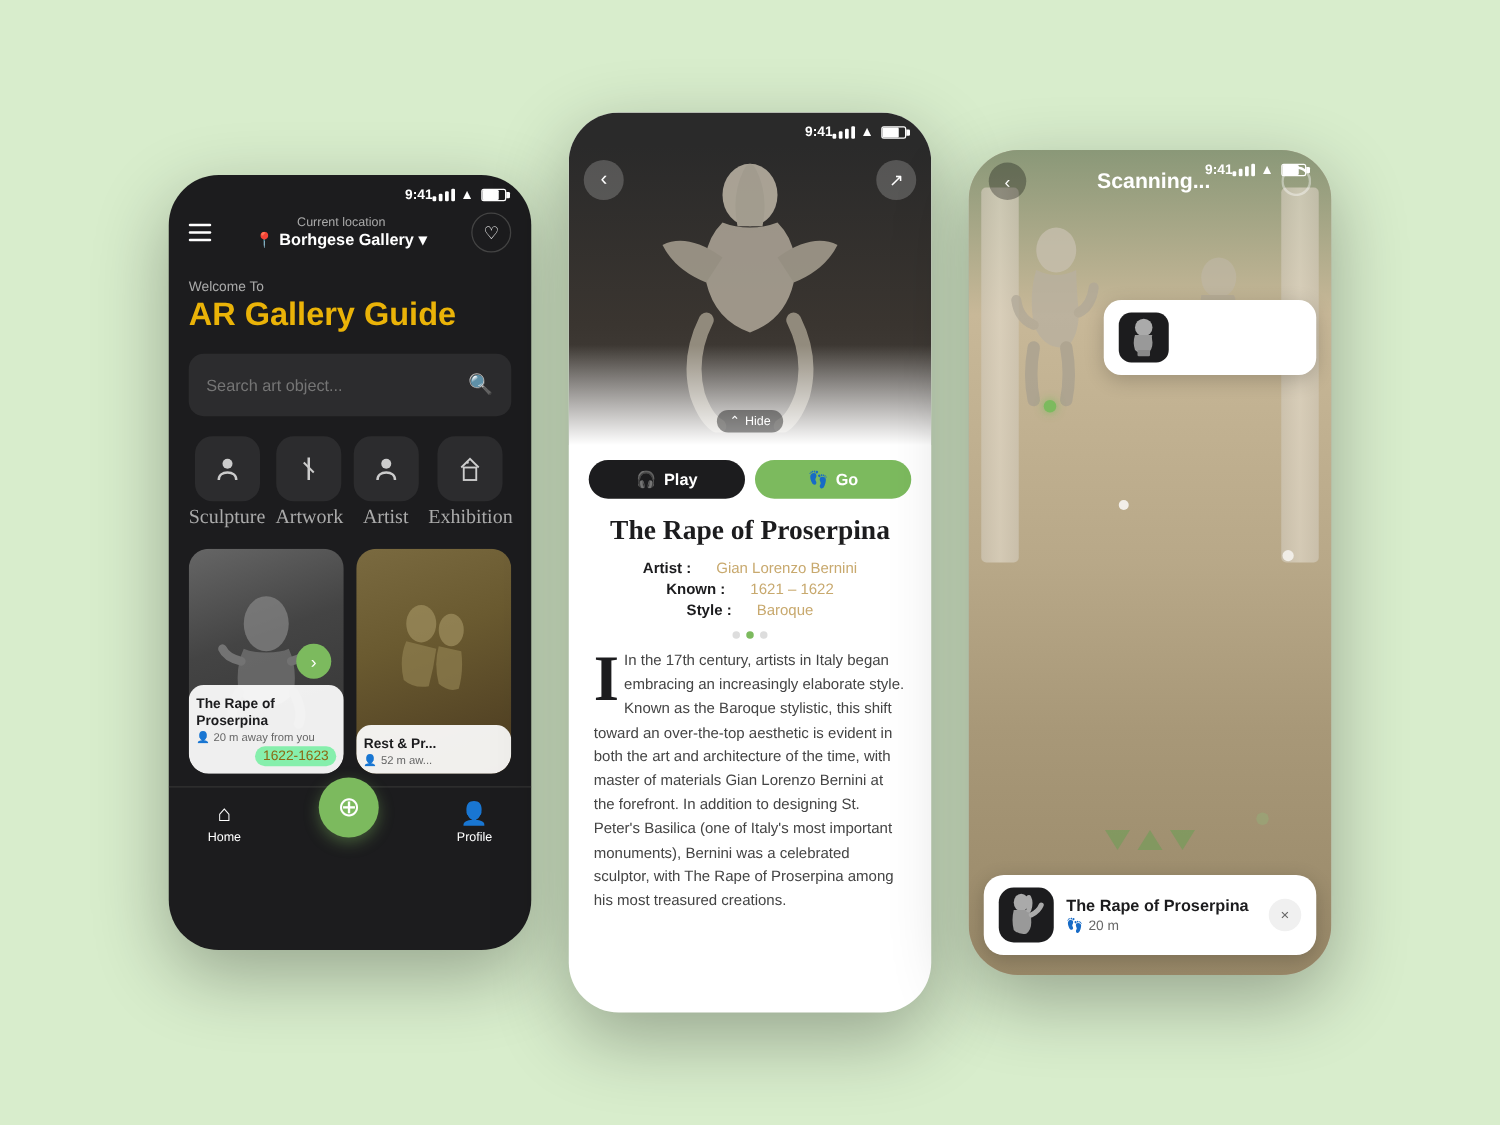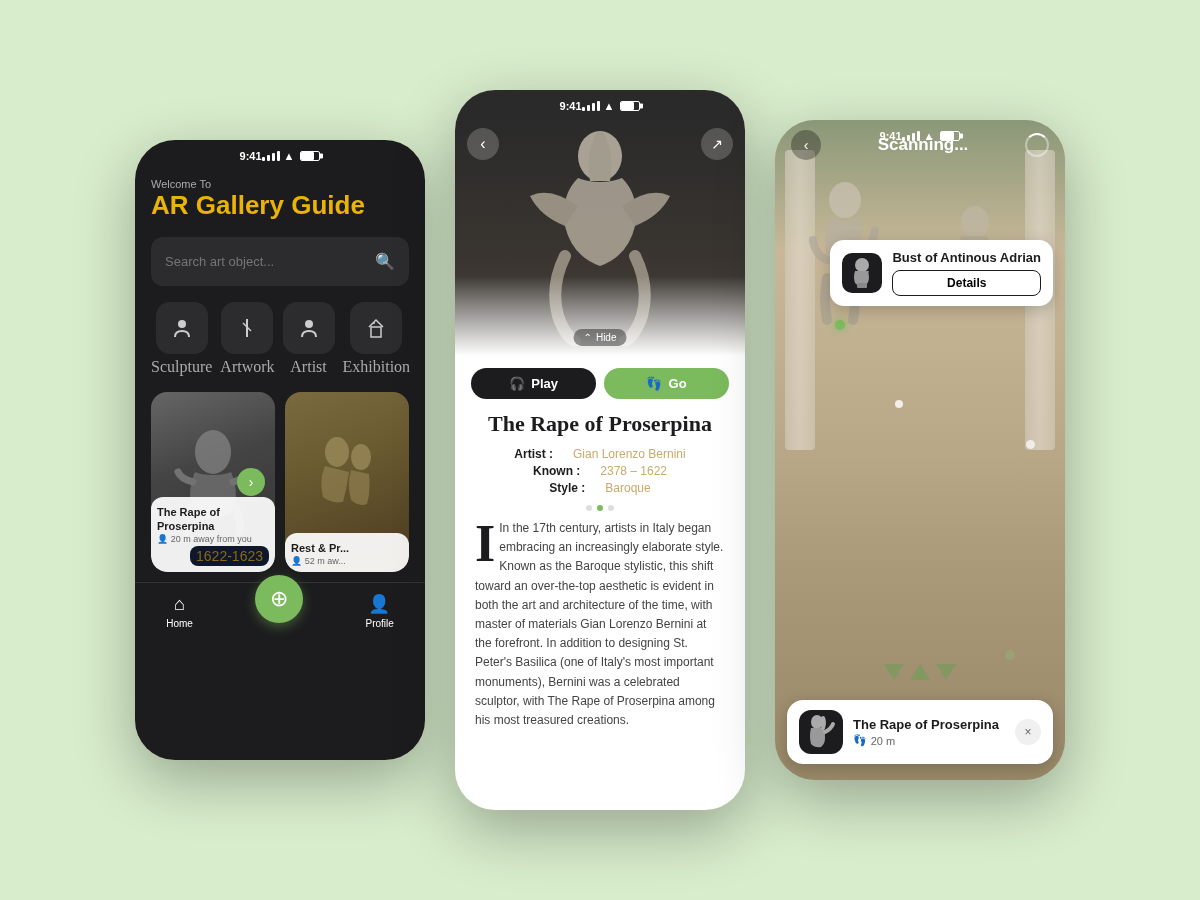--- a/index.html
+++ b/index.html
@@ -22,21 +22,21 @@
       position: relative;
       box-shadow: 0 20px 60px rgba(0,0,0,0.3);
     }
     .phone-1 { width: 290px; height: 620px; background: #1c1c1e; }
     .phone-2 { width: 290px; height: 720px; background: #fff; }
     .phone-3 { width: 290px; height: 660px; background: #b8a898; }
 
     
     .status-bar {
       display: flex;
-      justify-content: center;
+      justify-content: flex-end;
       align-items: center;
       padding: 10px 20px 4px;
       font-size: 11px;
       font-weight: 600;
     }
     .status-bar.dark { color: #fff; }
     .status-bar.light { color: #1c1c1e; }
     .status-bar.white { color: #fff; }
     .status-icons { display: flex; align-items: center; gap: 4px; }
     .signal-bars { display: flex; gap: 2px; align-items: flex-end; }
@@ -82,21 +82,21 @@
     .most-popular { padding: 4px 16px 10px; }
     .section-title { color: #fff; font-size: 16px; font-weight: 700; margin-bottom: 10px; }
     .artworks-row { display: flex; gap: 10px; }
     .artwork-card { border-radius: 16px; overflow: hidden; position: relative; flex: 1; height: 180px; background: #2c2c2e; }
     .artwork-bg-1 { background: linear-gradient(180deg, #4a4a4a 0%, #2a2a2a 100%); }
     .artwork-bg-2 { background: linear-gradient(180deg, #5a5040 0%, #3a3020 100%); }
     .artwork-info { position: absolute; bottom: 0; left: 0; right: 0; background: rgba(255,255,255,0.92); border-radius: 12px 12px 16px 16px; padding: 8px 6px 6px; }
     .artwork-name { font-size: 11px; font-weight: 700; color: #1c1c1e; line-height: 1.3; }
     .artwork-meta { display: flex; align-items: flex-start; gap: 4px; margin-top: 1px; }
     .artwork-dist { font-size: 9px; color: #666; }
-    .artwork-year { font-size: 14px; color: #8B6914; background: #0f172a; padding: 2px 6px; border-radius: 8px; }
+    .artwork-year { font-size: 11px; color: #8B6914; background: #86efac; padding: 2px 6px; border-radius: 8px; }
     .next-btn { position: absolute; top: 50%; right: 10px; transform: translateY(-50%); width: 28px; height: 28px; background: #7cba5e; border-radius: 50%; display: flex; align-items: center; justify-content: center; color: #fff; font-size: 14px; cursor: pointer; }
 
     .p1-bottom-nav { display: flex; align-items: center; justify-content: space-around; padding: 10px 0 16px; border-top: 1px solid #333; position: relative; }
     .nav-item { display: flex; flex-direction: column; align-items: center; gap: 3px; cursor: pointer; }
     .nav-icon { font-size: 18px; color: #fff; }
     .nav-label { font-size: 10px; color: #fff; }
     .nav-ar-btn { width: 48px; height: 48px; background: #7cba5e; border-radius: 50%; display: flex; align-items: center; justify-content: center; font-size: 22px; color: #fff; cursor: pointer; margin-top: -24px; box-shadow: 0 4px 12px rgba(124,186,94,0.4); }
 
     
     .p2-image-area { height: 240px; background: linear-gradient(180deg, #2a2a2a 0%, #3a3530 60%, #4a4540 100%); position: relative; overflow: hidden; display: flex; align-items: center; justify-content: center; }
@@ -158,20 +158,36 @@
           <div class="bar bar-3"></div>
           <div class="bar bar-4"></div>
       </div>
       <span class="wifi-icon">▲</span>
       <div class="battery">
           <div class="battery-fill"></div>
         </div>
     </div>
   </div>
 
+  <div class="p1-header">
+    <div class="hamburger">
+      <span></span>
+        <span></span>
+        <span></span>
+    </div>
+    <div class="location-block">
+      <div class="location-label">Current location</div>
+      <div class="location-row">
+        <span class="location-pin">📍</span>
+        <span>Borhgese Gallery</span>
+        <span>▾</span>
+      </div>
+    </div>
+    <div class="heart-btn">♡</div>
+  </div>
 
   <div class="p1-welcome">
     <div class="welcome-to">Welcome To</div>
     <div class="app-title">
       <span>AR Gallery</span>
       <span>Guide</span>
     </div>
   </div>
 
   <div class="p1-search">
@@ -327,21 +343,21 @@
 
   <div class="p2-content">
     <div class="artwork-title">The Rape of Proserpina</div>
     <div class="artwork-attrs">
       <div class="attr-row">
         <span class="attr-key">Artist :</span>
         <span class="attr-val">Gian Lorenzo Bernini</span>
       </div>
       <div class="attr-row">
         <span class="attr-key">Known :</span>
-        <span class="attr-val">2378 – 1622</span>
+        <span class="attr-val">1621 – 1622</span>
       </div>
       <div class="attr-row">
         <span class="attr-key">Style :</span>
         <span class="attr-val">Baroque</span>
       </div>
     </div>
     <div class="dots">
       <div class="dot"></div>
       <div class="dot active"></div>
       <div class="dot"></div>
@@ -416,24 +432,20 @@
   </div>
 
   <div class="ar-card">
     <div class="ar-thumb">
       <svg width="28" height="32" viewBox="0 0 28 32">
         <ellipse cx="14" cy="8" rx="7" ry="7" fill="#aaa"></ellipse>
         <path d="M7 14 Q5 20 7 26 Q11 30 17 29 Q21 26 21 20 Q20 14 21 14" fill="#999"></path>
         <rect x="9" y="26" width="10" height="5" rx="1" fill="#888"></rect>
       </svg>
     </div>
-    <div style="flex:1;">
-      <div class="ar-card-title">Bust of Antinous Adrian</div>
-      <div class="ar-details-btn">Details</div>
-    </div>
   </div>
 
   <div class="p3-bottom-card">
     <div class="p3-thumb">
       <svg width="32" height="36" viewBox="0 0 32 36">
         <ellipse cx="12" cy="8" rx="6" ry="7" fill="#aaa"></ellipse>
         <path d="M6 14 Q4 22 6 30 Q10 34 16 33 Q20 30 20 24 Q20 14 18 14" fill="#999"></path>
         <path d="M20 18 Q26 15 28 10" stroke="#aaa" stroke-width="4" fill="none" stroke-linecap="round"></path>
         <path d="M18 14 Q20 8 18 4" stroke="#aaa" stroke-width="4" fill="none" stroke-linecap="round"></path>
       </svg>

